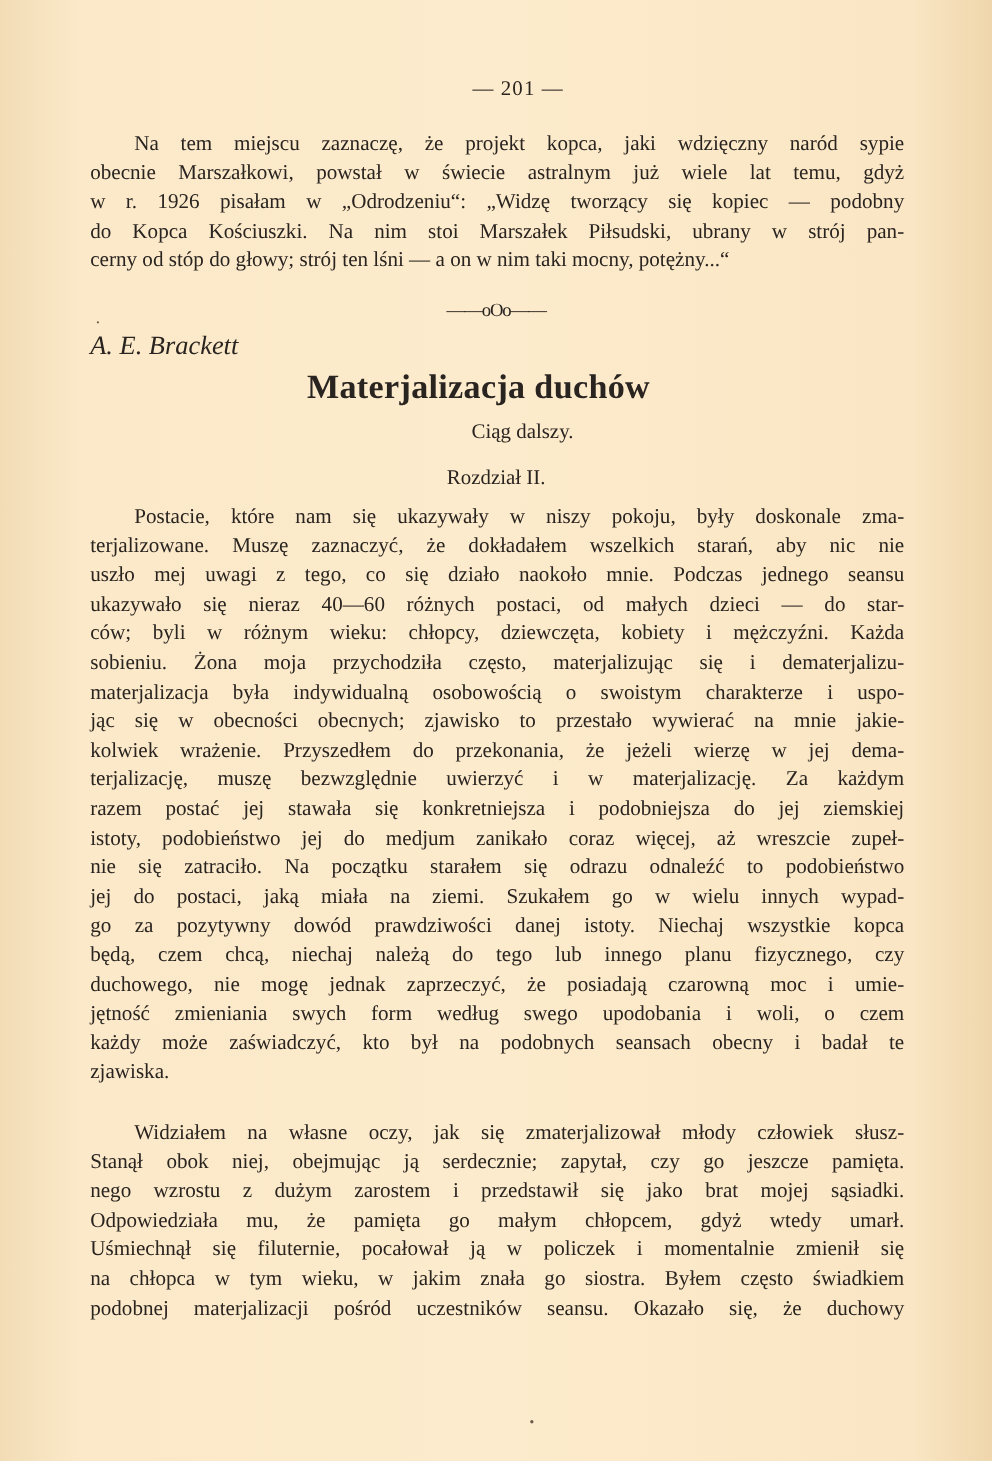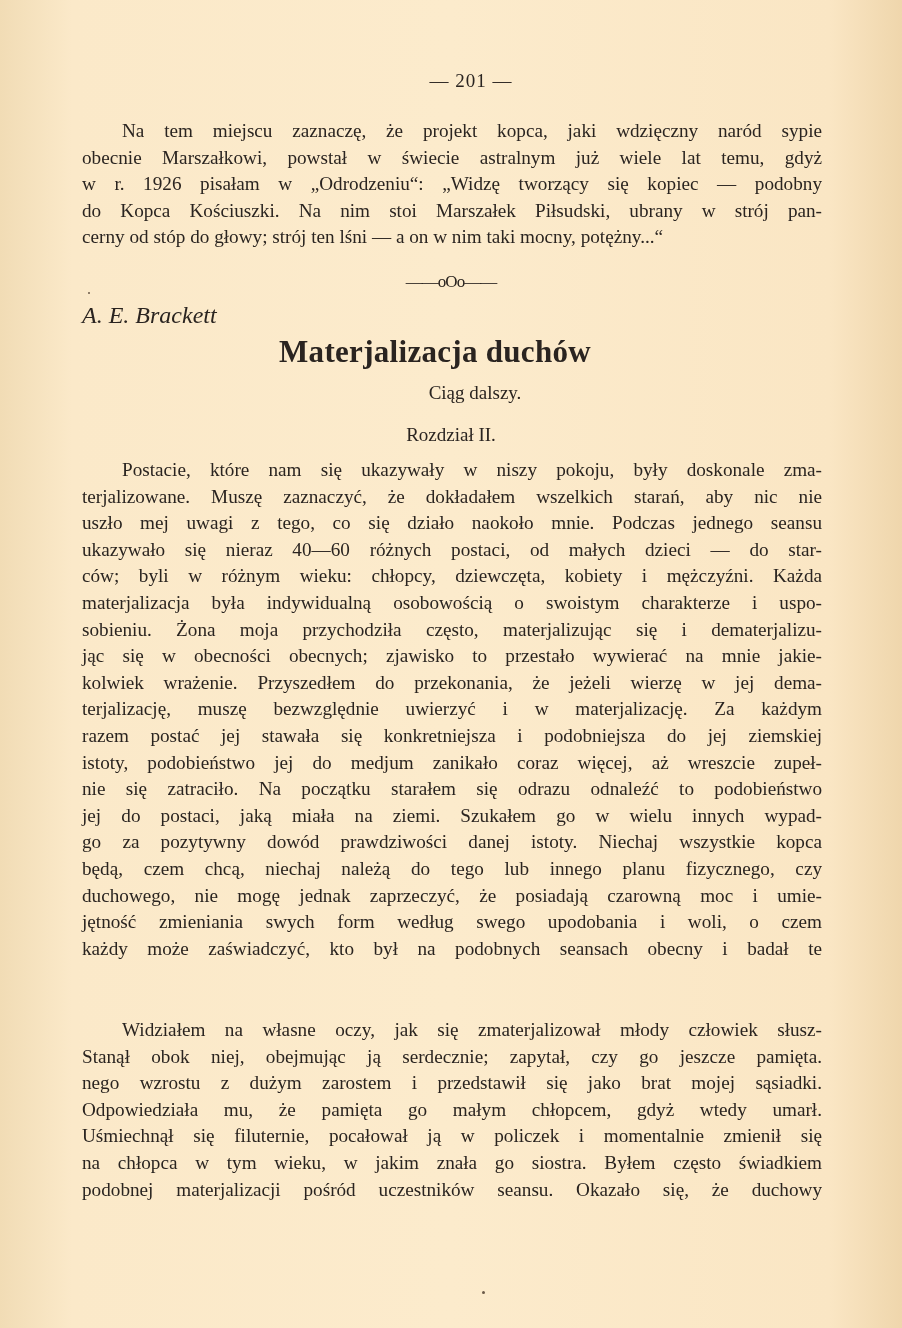--- a/index.html
+++ b/index.html
@@ -65,34 +65,35 @@
   <div class="article-title">Materjalizacja duchów</div>
   <div class="subtitle">Ciąg dalszy.</div>
   <div class="chapter">Rozdział II.</div>
 
   <div class="text-block body1">
     <span class="line indent">Postacie, które nam się ukazywały w niszy pokoju, były doskonale zma-</span>
     <span class="line">terjalizowane. Muszę zaznaczyć, że dokładałem wszelkich starań, aby nic nie</span>
     <span class="line">uszło mej uwagi z tego, co się działo naokoło mnie. Podczas jednego seansu</span>
     <span class="line">ukazywało się nieraz 40—60 różnych postaci, od małych dzieci — do star-</span>
     <span class="line">ców; byli w różnym wieku: chłopcy, dziewczęta, kobiety i mężczyźni. Każda</span>
+    <span class="line">sobieniu. Żona moja przychodziła często, materjalizując się i dematerjalizu-</span>
     <span class="line">materjalizacja była indywidualną osobowością o swoistym charakterze i uspo-</span>
-    <span class="line">sobieniu. Żona moja przychodziła często, materjalizując się i dematerjalizu-</span>
     <span class="line">jąc się w obecności obecnych; zjawisko to przestało wywierać na mnie jakie-</span>
     <span class="line">kolwiek wrażenie. Przyszedłem do przekonania, że jeżeli wierzę w jej dema-</span>
     <span class="line">terjalizację, muszę bezwzględnie uwierzyć i w materjalizację. Za każdym</span>
     <span class="line">razem postać jej stawała się konkretniejsza i podobniejsza do jej ziemskiej</span>
     <span class="line">istoty, podobieństwo jej do medjum zanikało coraz więcej, aż wreszcie zupeł-</span>
     <span class="line">nie się zatraciło. Na początku starałem się odrazu odnaleźć to podobieństwo</span>
     <span class="line">jej do postaci, jaką miała na ziemi. Szukałem go w wielu innych wypad-</span>
     <span class="line">go za pozytywny dowód prawdziwości danej istoty. Niechaj wszystkie kopca</span>
     <span class="line">będą, czem chcą, niechaj należą do tego lub innego planu fizycznego, czy</span>
     <span class="line">duchowego, nie mogę jednak zaprzeczyć, że posiadają czarowną moc i umie-</span>
     <span class="line">jętność zmieniania swych form według swego upodobania i woli, o czem</span>
     <span class="line">każdy może zaświadczyć, kto był na podobnych seansach obecny i badał te</span>
+    <span class="line last">zjawiska.</span>
   </div>
 
   <div class="text-block body2">
     <span class="line indent">Widziałem na własne oczy, jak się zmaterjalizował młody człowiek słusz-</span>
     <span class="line">Stanął obok niej, obejmując ją serdecznie; zapytał, czy go jeszcze pamięta.</span>
     <span class="line">nego wzrostu z dużym zarostem i przedstawił się jako brat mojej sąsiadki.</span>
     <span class="line">Odpowiedziała mu, że pamięta go małym chłopcem, gdyż wtedy umarł.</span>
     <span class="line">Uśmiechnął się filuternie, pocałował ją w policzek i momentalnie zmienił się</span>
     <span class="line">na chłopca w tym wieku, w jakim znała go siostra. Byłem często świadkiem</span>
     <span class="line">podobnej materjalizacji pośród uczestników seansu. Okazało się, że duchowy</span>

